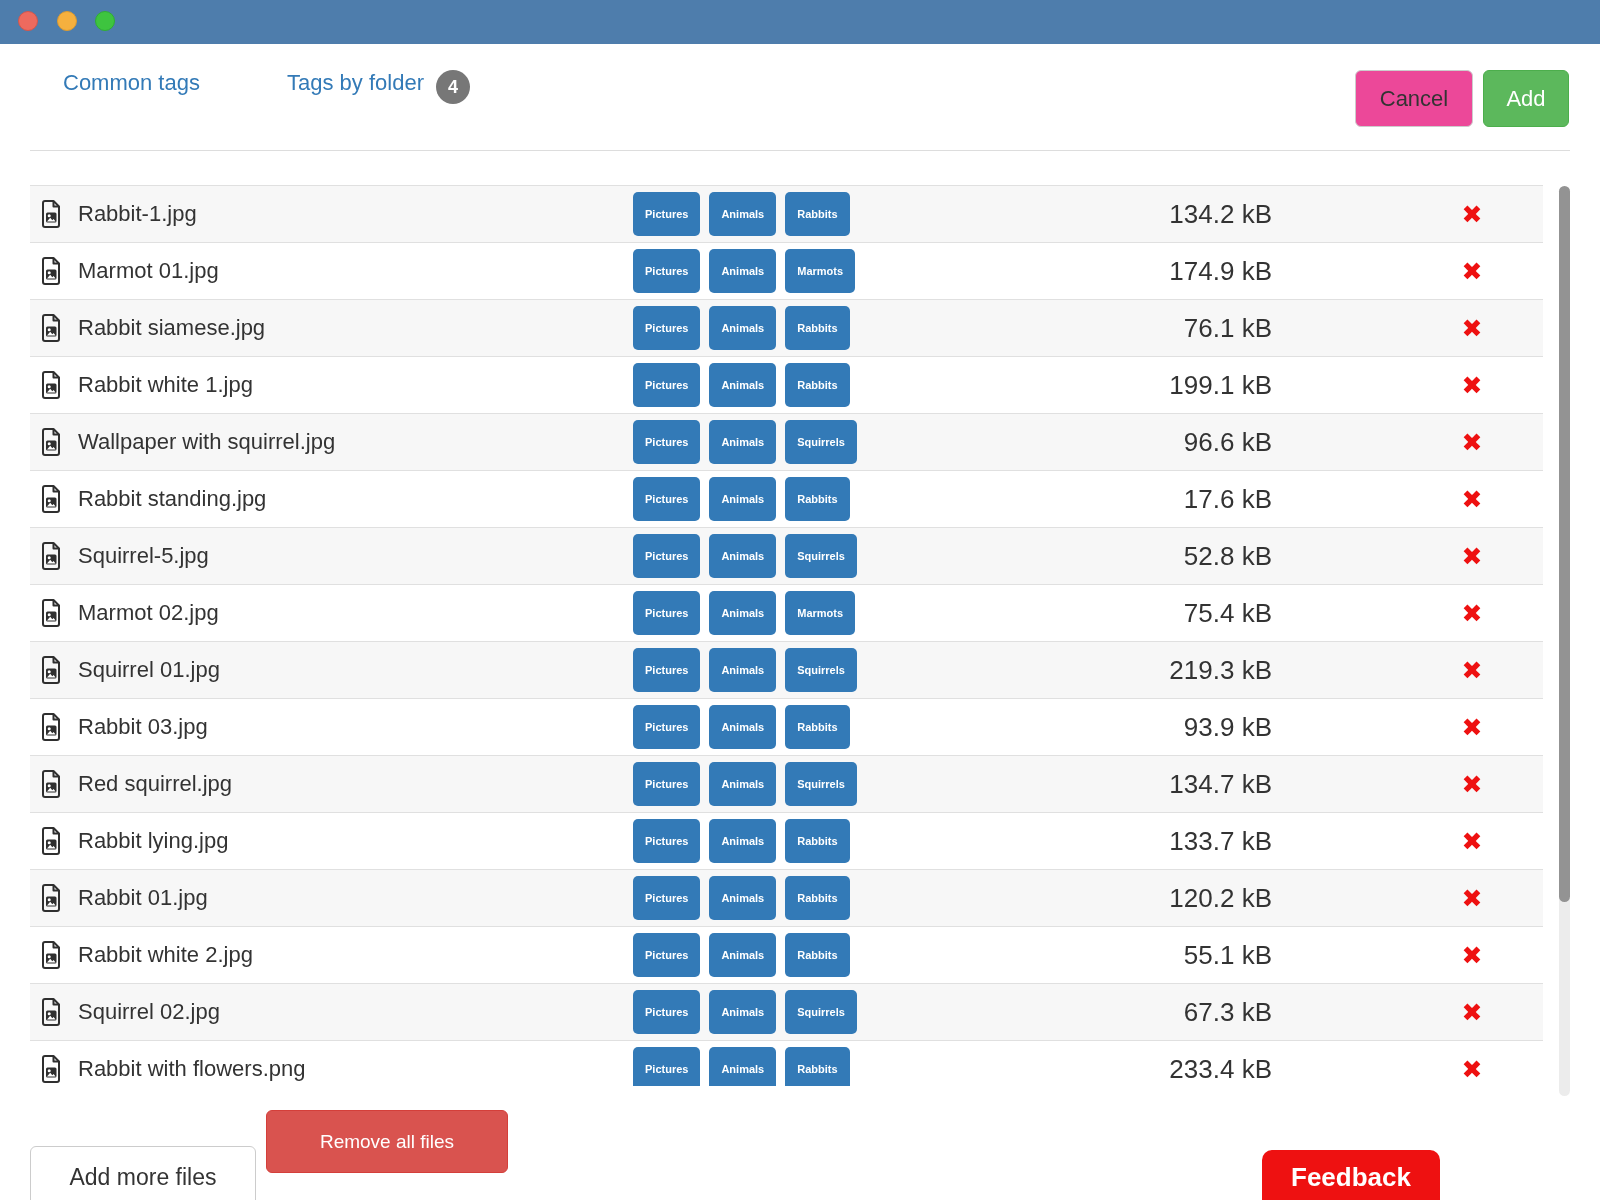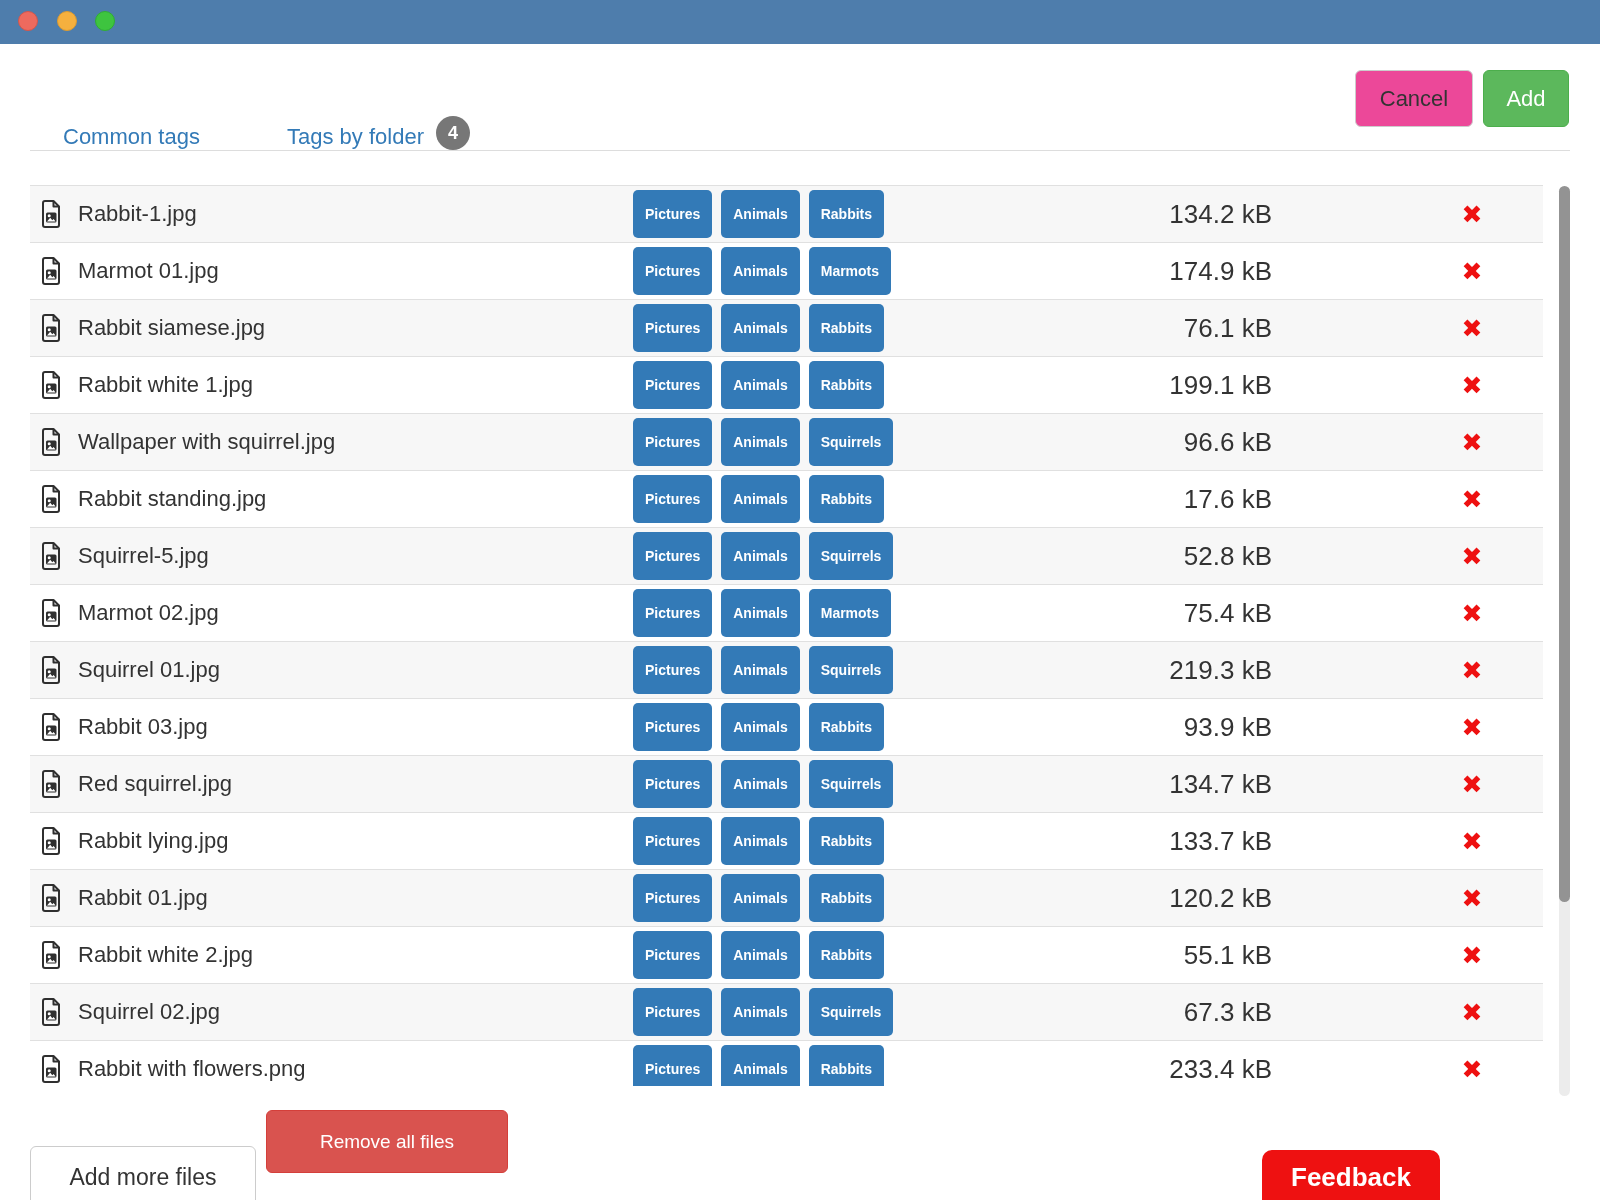--- a/index.html
+++ b/index.html
@@ -13,21 +13,21 @@
 
   
   .titlebar { position:absolute; left:0; top:0; width:1600px; height:44px; background:var(--titlebar); }
   .traffic { position:absolute; top:11px; width:20px; height:20px; border-radius:50%; box-sizing:border-box; cursor:pointer; }
   .t-close { left:18px; background:#ed6a5e; border:1px solid #d5554a; }
   .t-min   { left:57px; background:#f5b03e; border:1px solid #dd9b2f; }
   .t-zoom  { left:95px; background:#3ec43f; border:1px solid #2fae31; }
 
   
   .tabbar { position:absolute; left:30px; top:70px; width:1540px; height:80px; border-bottom:1px solid #ddd; }
-  .tab { position:absolute; top:0; height:80px; display:flex; align-items:flex-end; gap:12px;
+  .tab { position:absolute; top:0; height:80px; display:flex; align-items:flex-start; gap:12px;
          font-size:22px; color:var(--tab-link); cursor:pointer; white-space:nowrap; }
   .tab-common { left:33px; }
   .tab-folder { left:257px; }
   .tab-active-box { position:absolute; left:505px; top:0; width:265px; height:81px;
          background:#fff; border:1px solid #ddd; border-bottom:none; border-radius:8px 8px 0 0;
          display:flex; align-items:center; justify-content:center; gap:12px;
          font-size:22px; color:#555; cursor:pointer; box-sizing:border-box; }
   .badge { background:var(--badge); color:#fff; font-weight:bold; font-size:18px;
          min-width:34px; height:34px; border-radius:17px; padding:0 10px; box-sizing:border-box;
          display:inline-flex; align-items:center; justify-content:center; }
@@ -41,21 +41,21 @@
 
   
   .filelist { position:absolute; left:30px; top:185px; width:1513px; height:900px;
          overflow:hidden; border-top:1px solid #e0e0e0; }
   .row { position:relative; height:57px; border-bottom:1px solid #e0e0e0; box-sizing:border-box; }
   .row:nth-child(odd) { background:#f7f7f7; }
   .row:nth-child(even){ background:#ffffff; }
   .file-icon { position:absolute; left:10px; top:50%; transform:translateY(-50%); width:22px; height:28px; }
   .file-name { position:absolute; left:48px; top:50%; transform:translateY(-50%); font-size:22px; color:#333; }
   .tags { position:absolute; left:603px; top:50%; transform:translateY(-50%); display:flex; gap:9px; }
-  .pill { background:var(--tag-pill); color:#fff; font-weight:bold; font-size:14px;
+  .pill { background:var(--tag-pill); color:#fff; font-weight:bold; font-size:11px;
          padding:16px 12px; border-radius:5px; white-space:nowrap; cursor:pointer; }
   .file-size { position:absolute; left:1040px; width:202px; text-align:right; top:50%;
          transform:translateY(-50%); font-size:26px; color:#333; }
   .delete { position:absolute; left:1413px; width:58px; text-align:center; top:50%;
          transform:translateY(-50%); font-size:25px; color:var(--delete-x); font-weight:bold; cursor:pointer; }
 
   
   .scroll-track { position:absolute; left:1559px; top:186px; width:11px; height:910px;
          background:#ececec; border-radius:6px; }
   .scroll-thumb { position:absolute; left:0; top:0; width:11px; height:716px;

